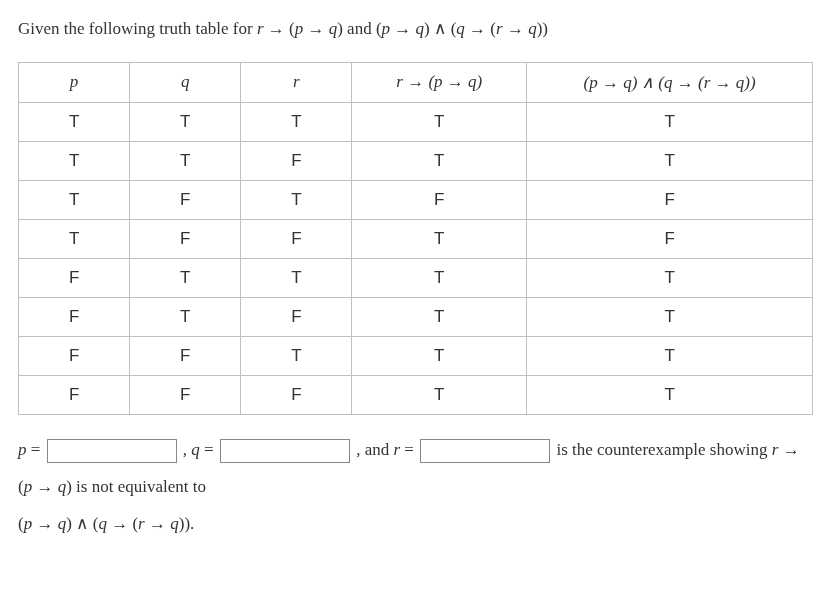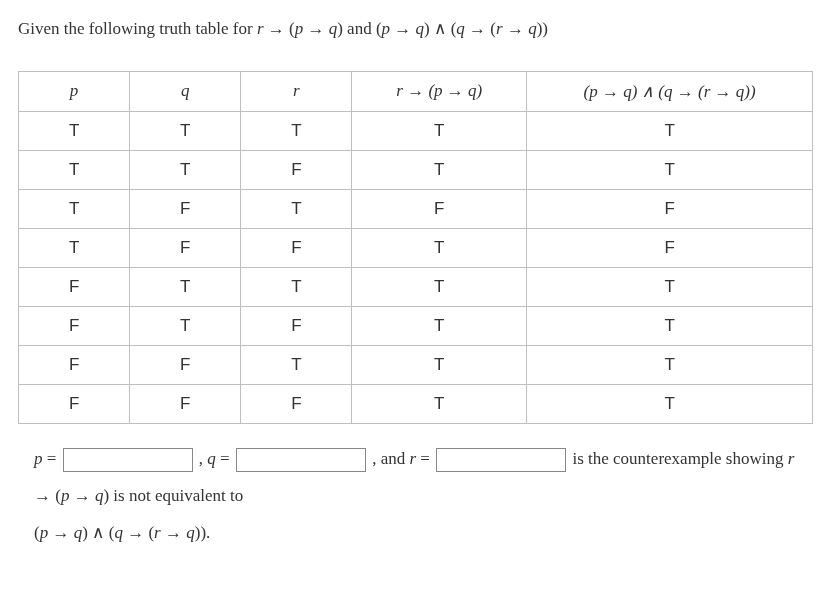--- a/index.html
+++ b/index.html
@@ -6,21 +6,21 @@
       font-family: Georgia, 'Times New Roman', serif;
       font-size: 17px;
       color: #333;
       margin: 0;
       padding: 16px 18px;
       background: #fff;
       width: 831px;
       box-sizing: border-box;
     }
     .intro {
-      margin-bottom: 29px;
+      margin-bottom: 20px;
       line-height: 1.5;
     }
     .math-var {
       font-style: italic;
       font-family: 'Times New Roman', serif;
     }
     table {
       border-collapse: collapse;
       width: 100%;
       margin-bottom: 16px;
@@ -41,21 +41,20 @@
     .col-r { width: 14%; }
     .col-e1 { width: 22%; }
     .col-e2 { width: 36%; }
     .sans {
       font-family: Arial, sans-serif;
       font-style: normal;
     }
     .answer-line {
       line-height: 2.2;
       margin-top: 10px;
-      margin-left: 16px;
     }
     .blank {
       display: inline-block;
       border: 1px solid #888;
       width: 130px;
       height: 24px;
       vertical-align: middle;
       background: #fff;
       margin: 0 2px;
       font-family: Arial, sans-serif;

